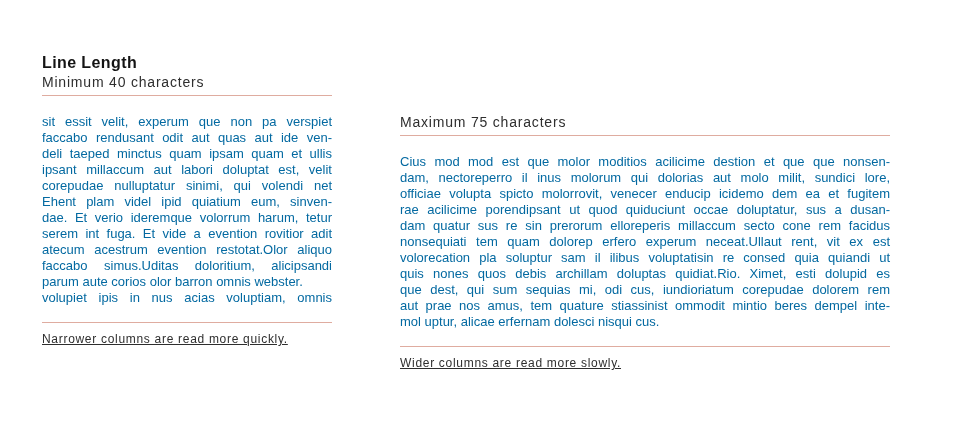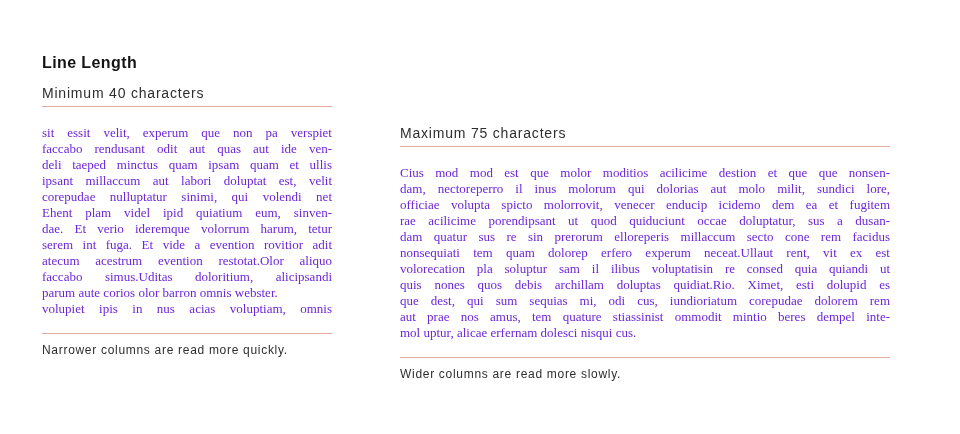--- a/index.html
+++ b/index.html
@@ -9,46 +9,47 @@
     background:#ffffff;
     overflow:hidden;
     font-family:"Liberation Sans", sans-serif;
     color:#262626;
   }
   .page-title{
     position:absolute;left:42px;top:43px;
     font-size:16px;font-weight:bold;letter-spacing:0.4px;
     color:#141414;
   }
-  .col{position:absolute;top:85px;}
+  .col{position:absolute;top:74px;}
   .col-left{left:42px;width:290px;}
   .col-right{left:400px;width:490px;margin-top:40px;}
   .col-heading{
     font-size:14px;font-weight:normal;letter-spacing:0.8px;
     color:#2e2e2e;margin:0;
   }
   .rule{
     border:none;height:0;
     border-top:1px solid var(--rule, #dfaca0);
     margin:0;width:100%;
   }
   .rule-top{margin-top:5px;}
   .rule-bottom{margin-top:16px;}
   .para{
     margin-top:18px;
-    font-family:Liberation Serif, serif;
+    font-family:Liberation Sans, sans-serif;
     font-size:13px;line-height:16px;
-    color:#6d28d9;
+    color:#0369a1;
   }
   .pline{text-align:justify;text-align-last:justify;}
   .pline-last{text-align-last:left;}
   .caption{
     margin-top:9px;
     font-size:12px;letter-spacing:0.7px;
     color:#2e2e2e;
+    text-decoration:underline;
   }
 </style>
 </head>
 <body>
 
 <div class="page">
 
   <h1 class="page-title">Line Length</h1>
 
   <div class="col col-left">

